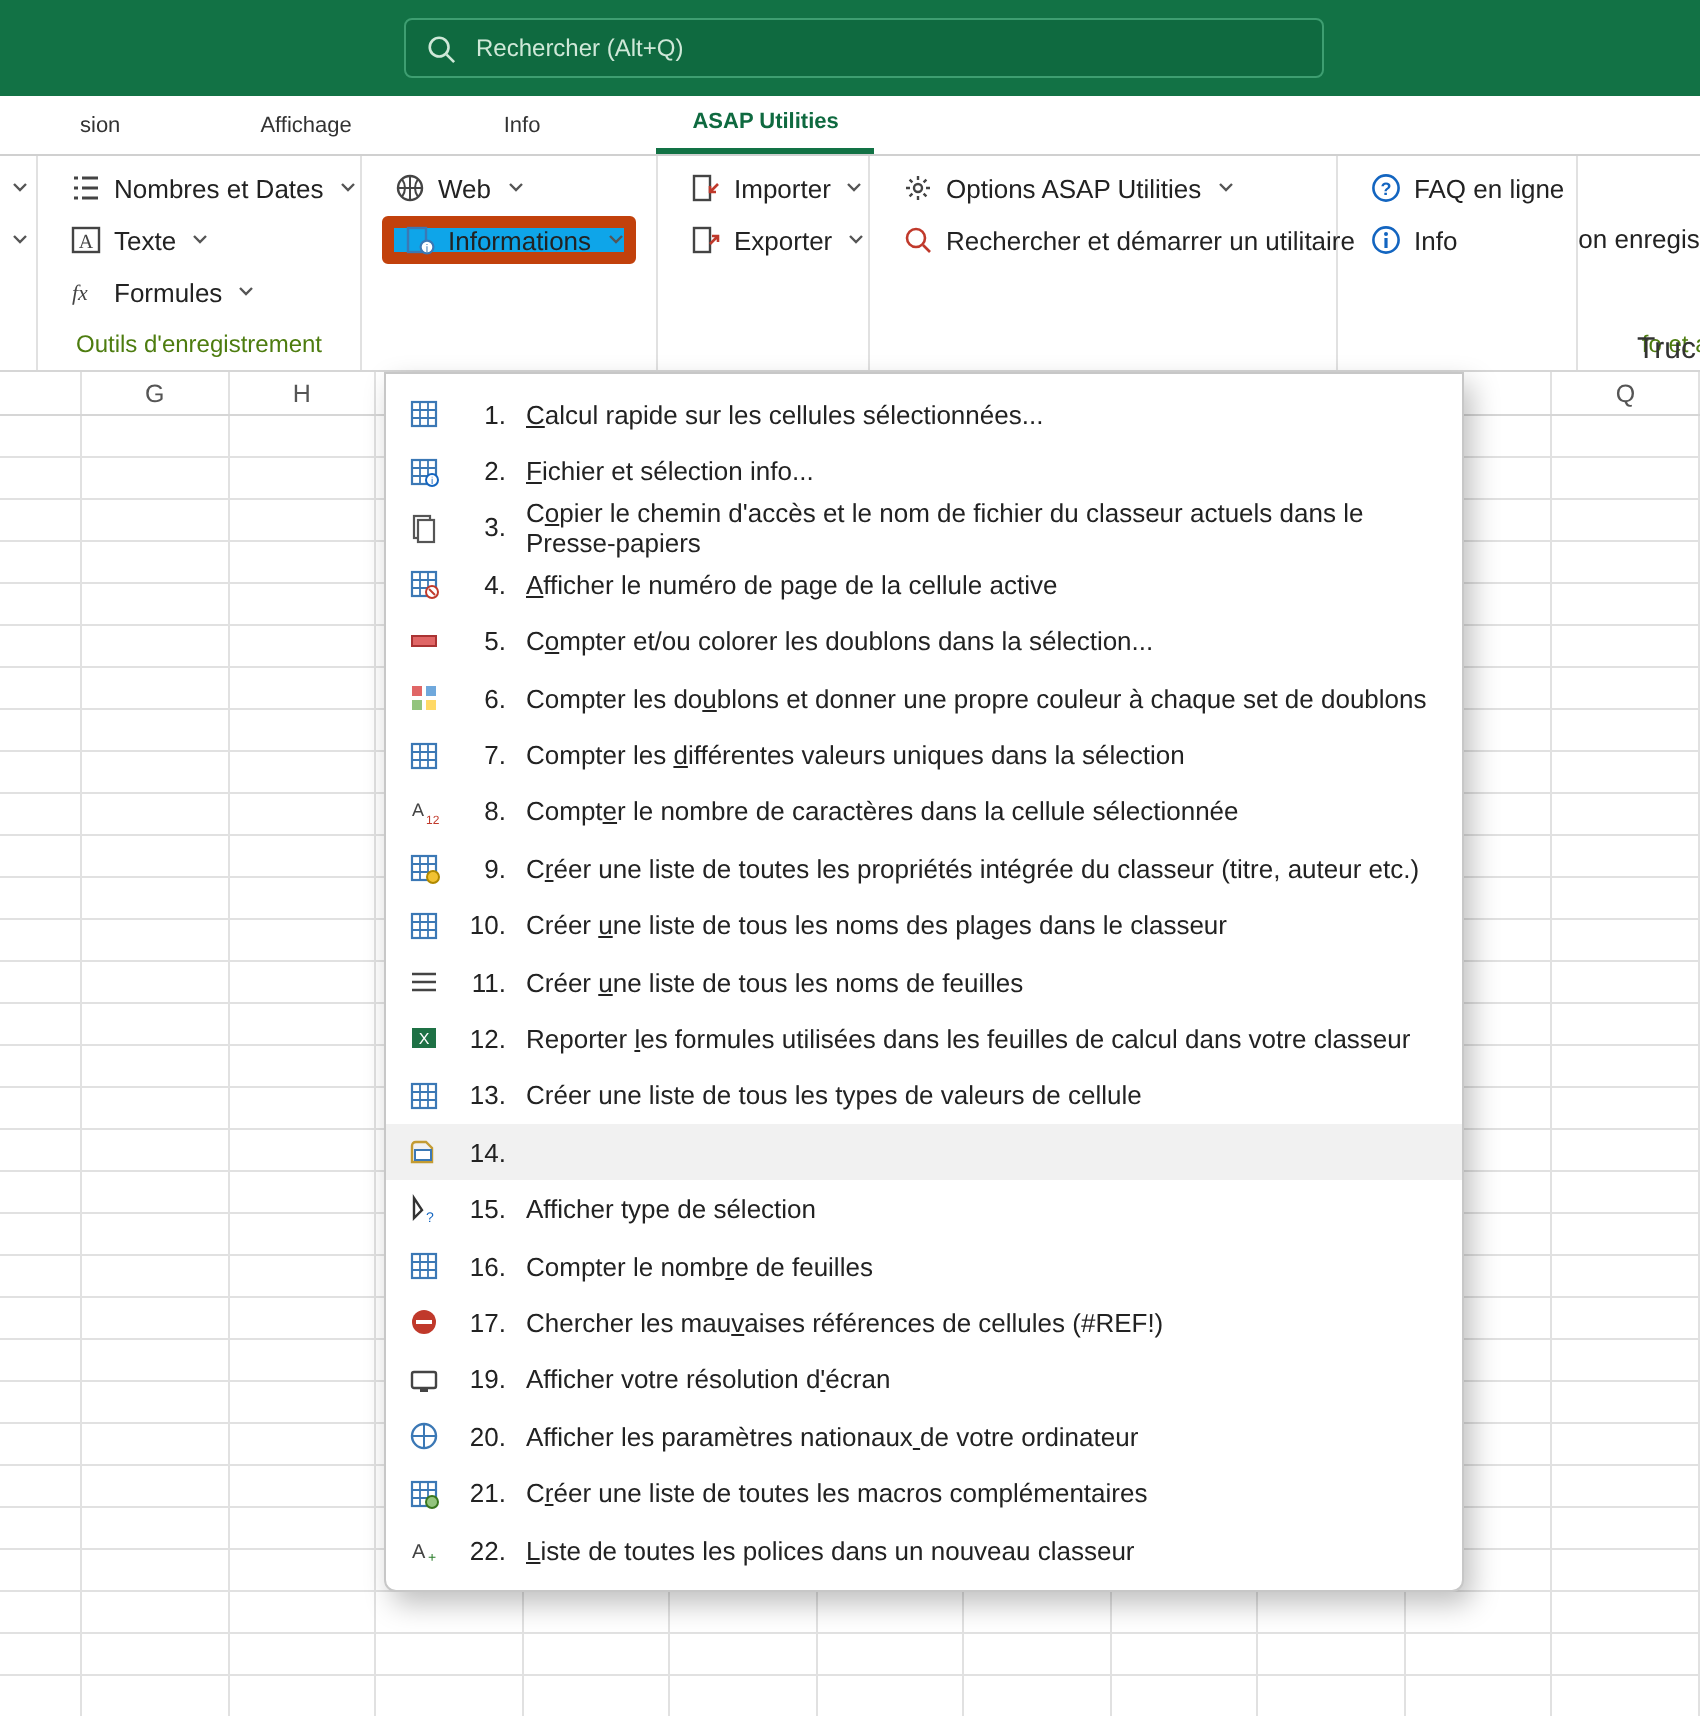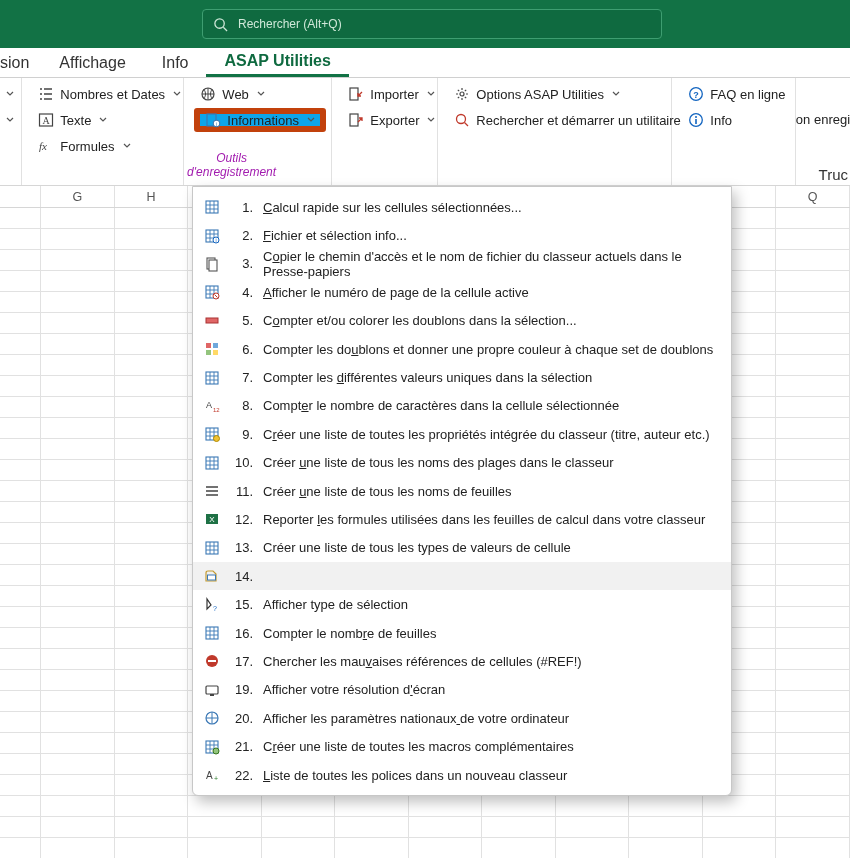--- a/index.html
+++ b/index.html
@@ -9,29 +9,29 @@
   .searchbox {
     margin-left: 202px; width: 460px; height: 30px;
     background: #0f6a40; border: 1px solid #3e9e71; border-radius: 4px;
     display: flex; align-items: center; padding: 0 10px; color: #cfe8d8;
   }
   .searchbox svg { margin-right: 10px; }
   .searchbox span { font-size: 12px; }
 
   
   .tabs { height: 30px; background: #fff; border-bottom: 1px solid #d0d0d0; display: flex; align-items: stretch; padding-left: 0; }
-  .tab { padding: 0 18px; display: flex; align-items: center; font-size: 16px; color: #333; cursor: pointer; }
+  .tab { padding: 0 18px; display: flex; align-items: center; font-size: 11px; color: #333; cursor: pointer; margin-left: 40px; }
   .tab.cut { padding-left: 0; padding-right: 12px; }
   .tab.active { color: #0f6a40; border-bottom: 3px solid #127245; font-weight: 600; align-items: center; }
 
   
   .ribbon { height: 108px; width: 100%; border-bottom: 1px solid #d6d6d6; background: #fff; display: flex; }
-  .group { border-right: 1px solid #e1e1e1; padding: 4px 10px 0 10px; display: flex; }
+  .group { border-right: 1px solid #e1e1e1; padding: 4px 10px 0 10px; display: flex; flex-direction: column; }
   .group .stack { display: flex; flex-direction: column; gap: 2px; }
-  .group .grouplabel { text-align: center; font-size: 12px; color: #a21caf; margin-top: auto; padding: 4px 0 6px 0; font-style: italic; }
+  .group .grouplabel { text-align: center; font-size: 12px; color: #4d7c0f; margin-top: auto; padding: 4px 0 6px 0; }
   .rbtn {
     display: flex; align-items: center; gap: 6px; height: 24px; padding: 0 6px;
     border-radius: 3px; cursor: pointer; white-space: nowrap;
   }
   .rbtn.pressed { background: #0ea5e9; border: 6px solid #c2410c; padding: 0 5px; }
   .rbtn .ic { width: 16px; height: 16px; display: inline-flex; align-items: center; justify-content: center; }
   .rbtn .caret { margin-left: 2px; }
   .caret svg, .ic svg { display: block; }
 
   .group.g0 { width: 24px; padding: 4px 2px 0 2px; }

